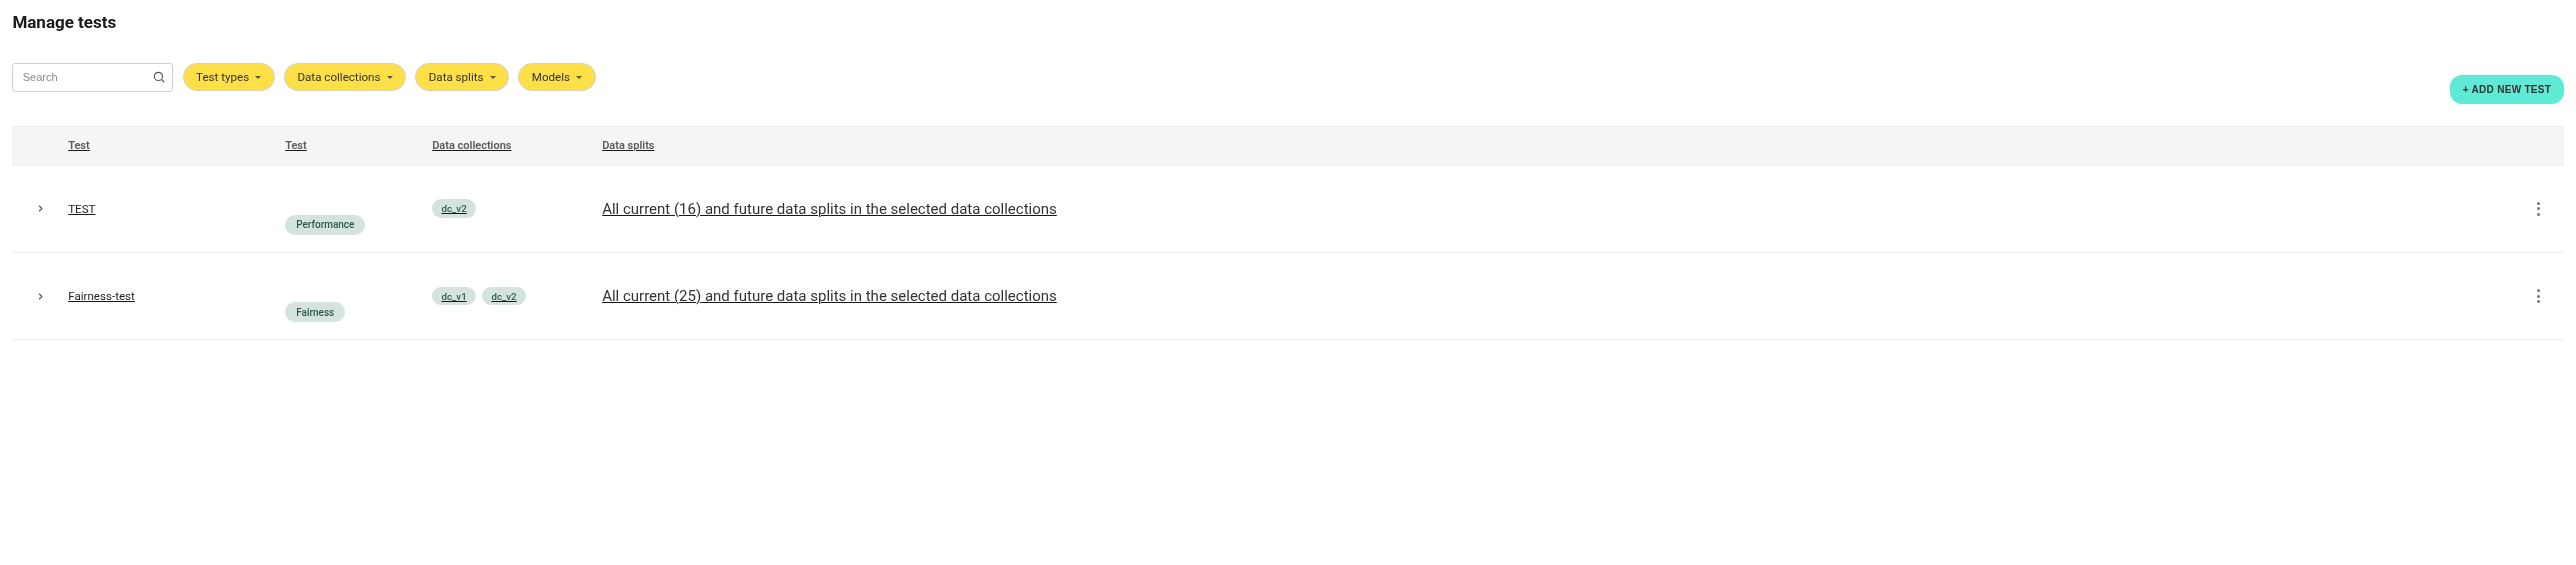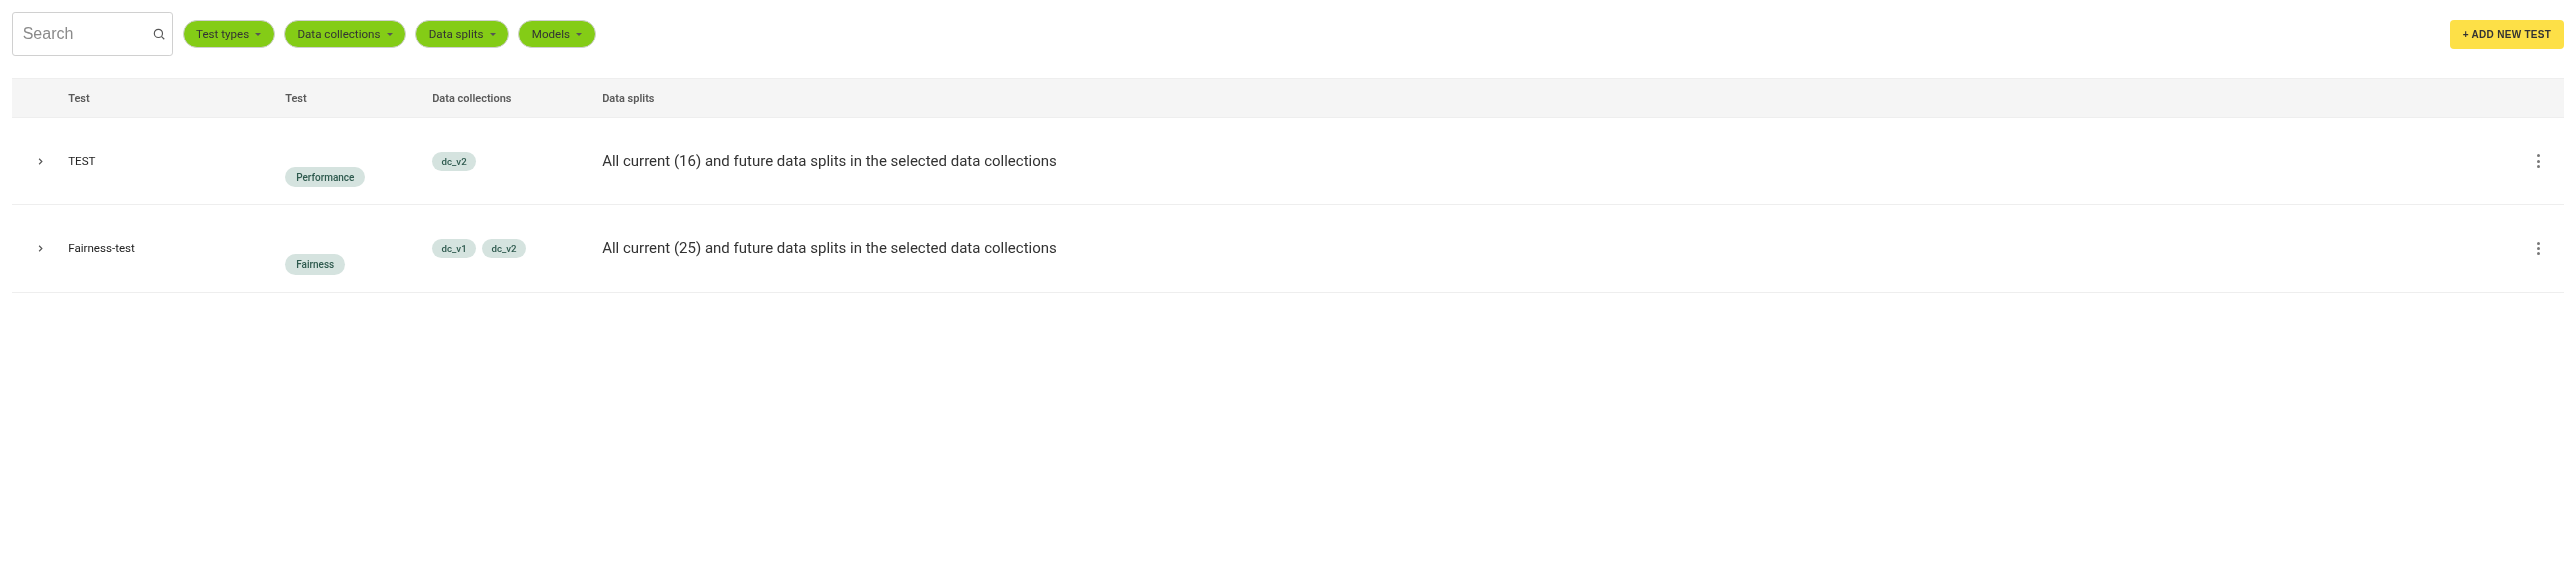--- a/index.html
+++ b/index.html
@@ -27,25 +27,25 @@
       align-items: center;
       gap: 9.3px;
       margin-bottom: 22px;
     }
     .search-wrap {
       position: relative;
       width: 161px;
     }
     .search-input {
       width: 100%;
-      height: 44px;
+      height: 29px;
       border: 0.8px solid #d0d0d0;
       border-radius: 3.1px;
       padding: 0 28px 0 9.3px;
-      font-size: 16px;
+      font-size: 11px;
       color: #333;
       outline: none;
     }
     .search-input::placeholder {
       color: #8a8a8a;
     }
     .search-icon {
       position: absolute;
       right: 7.7px;
       top: 50%;
@@ -55,52 +55,54 @@
       color: #555;
     }
     .filter-pill {
       display: inline-flex;
       align-items: center;
       gap: 6.2px;
       height: 28px;
       padding: 0 12.4px;
       border: 0.8px solid #d0d0d0;
       border-radius: 14px;
-      background: #84cc16;
+      background: #fde047;
       font-size: 11.6px;
       color: #333;
       cursor: pointer;
       user-select: none;
     }
     .caret {
       width: 0;
       height: 0;
       border-left: 3.1px solid transparent;
       border-right: 3.1px solid transparent;
       border-top: 3.9px solid #555;
     }
     .spacer {
       flex: 1;
     }
     .add-btn {
       height: 29px;
       padding: 0 12.4px;
-      background: #fde047;
+      background: #5eead4;
       border: none;
-      border-radius: 4px;
+      border-radius: 12px;
       font-size: 10px;
       font-weight: 600;
       letter-spacing: 0.3px;
       color: #333;
       cursor: pointer;
       user-select: none;
+      margin-top: 24px;
     }
     .table {
       width: 100%;
       border-collapse: collapse;
+      text-decoration: underline;
     }
     .thead {
       background: #f5f5f5;
       border-top: 0.8px solid #eee;
       border-bottom: 0.8px solid #eee;
     }
     .th {
       text-align: left;
       padding: 12.4px 9.3px;
       font-size: 11px;
@@ -182,20 +184,21 @@
       width: 3.1px;
       height: 3.1px;
       border-radius: 50%;
       background: #777;
     }
   </style>
 </head>
 <body>
 
 <div class="page">
+  <h1 class="page-title">Manage tests</h1>
 
   <div class="toolbar">
     <div class="search-wrap">
       <input class="search-input" type="text" placeholder="Search" style="">
       <span class="search-icon">
         <svg viewBox="0 0 24 24" width="14" height="14" fill="none" stroke="currentColor" stroke-width="2">
           <circle cx="11" cy="11" r="7"></circle>
           <line x1="21" y1="21" x2="16.5" y2="16.5"></line>
         </svg>
       </span>

